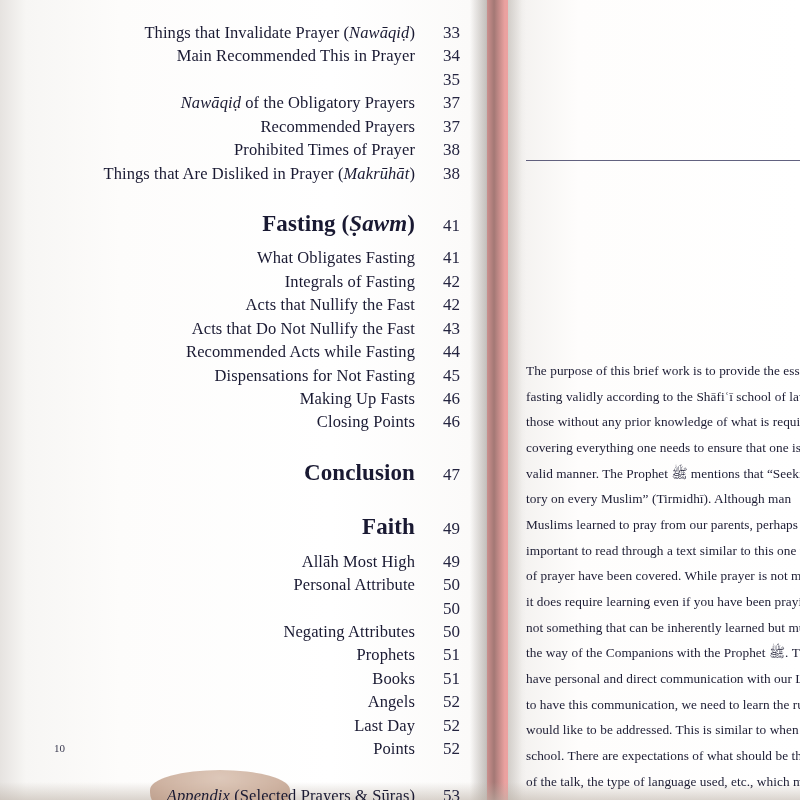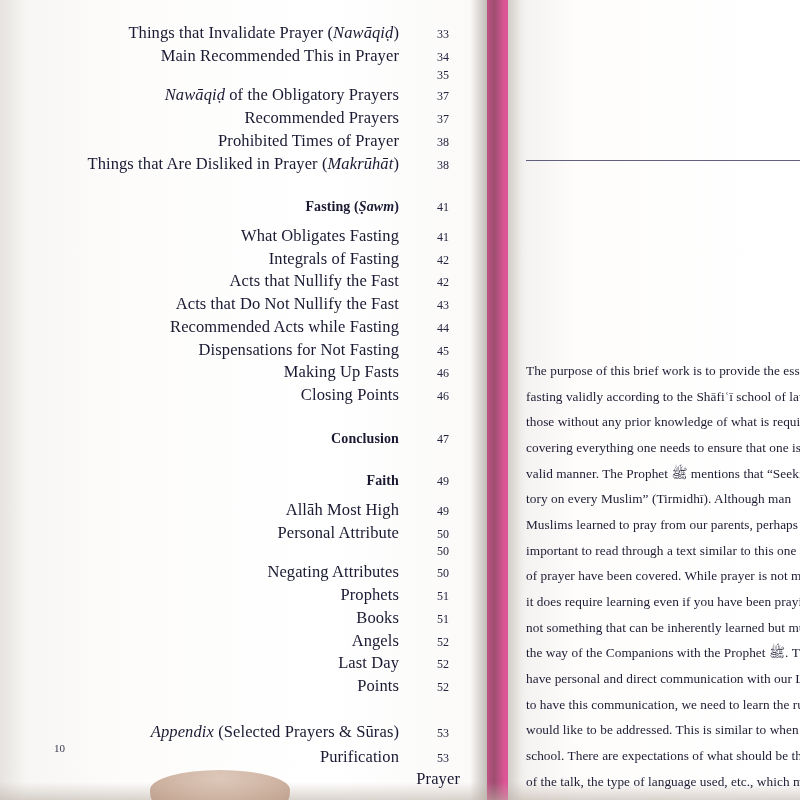--- a/index.html
+++ b/index.html
@@ -5,21 +5,21 @@
   html, body {
     margin: 0;
     padding: 0;
     background: #ffffff;
   }
   .page {
     position: relative;
     width: 800px;
     height: 800px;
     overflow: hidden;
-    background: #ec4899;
+    background: #fca5a5;
     font-family: "Liberation Serif", serif;
     color: #1a1a2e;
   }
 
   
   .sheet-left {
     position: absolute;
     left: 0; top: 0;
     width: 487px; height: 800px;
     background: linear-gradient(to right, #e6e3e0 0px, #f7f6f4 26px, #fdfcfb 120px, #ffffff 330px, #fbfaf9 470px, #e9e6e3 487px);
@@ -69,33 +69,33 @@
     line-height: 1.32;
   }
   .toc-title {
     font-size: 16.5px;
     text-align: right;
     color: #191932;
     letter-spacing: .1px;
   }
   .toc-page {
     width: 34px;
-    text-align: center;
-    padding-left: 27px;
-    font-size: 12px;
+    text-align: right;
+    padding-left: 11px;
+    font-size: 17px;
     color: #242440;
     flex: none;
   }
   .toc-row.heading {
     margin-top: 24px;
     margin-bottom: 8px;
   }
   .toc-row.heading .toc-title {
     font-weight: bold;
-    font-size: 14px;
+    font-size: 23px;
     margin-left: 8px;
   }
   .toc-row.appendix { margin-top: 24px; margin-bottom: 3px; }
   .toc-row.appendix .toc-title { font-size: 16.5px; }
   .it { font-style: italic; }
 
   .folio {
     position: absolute;
     left: 54px; top: 742px;
     font-size: 11px;

